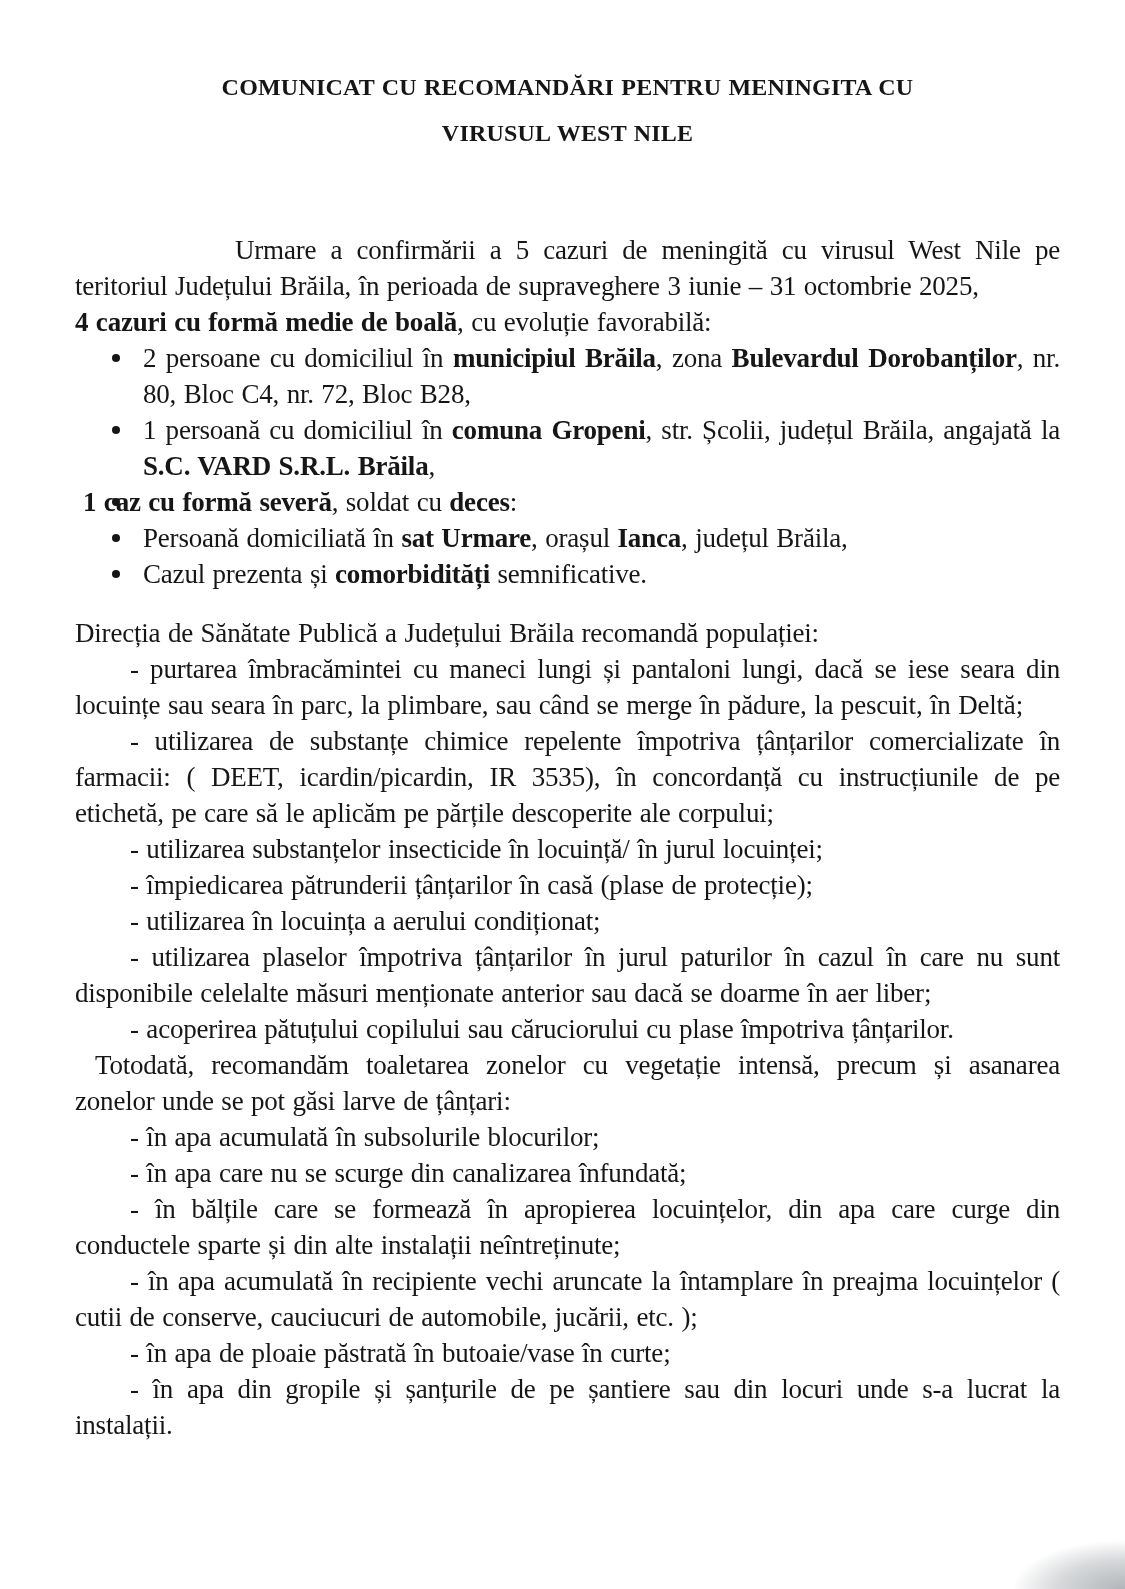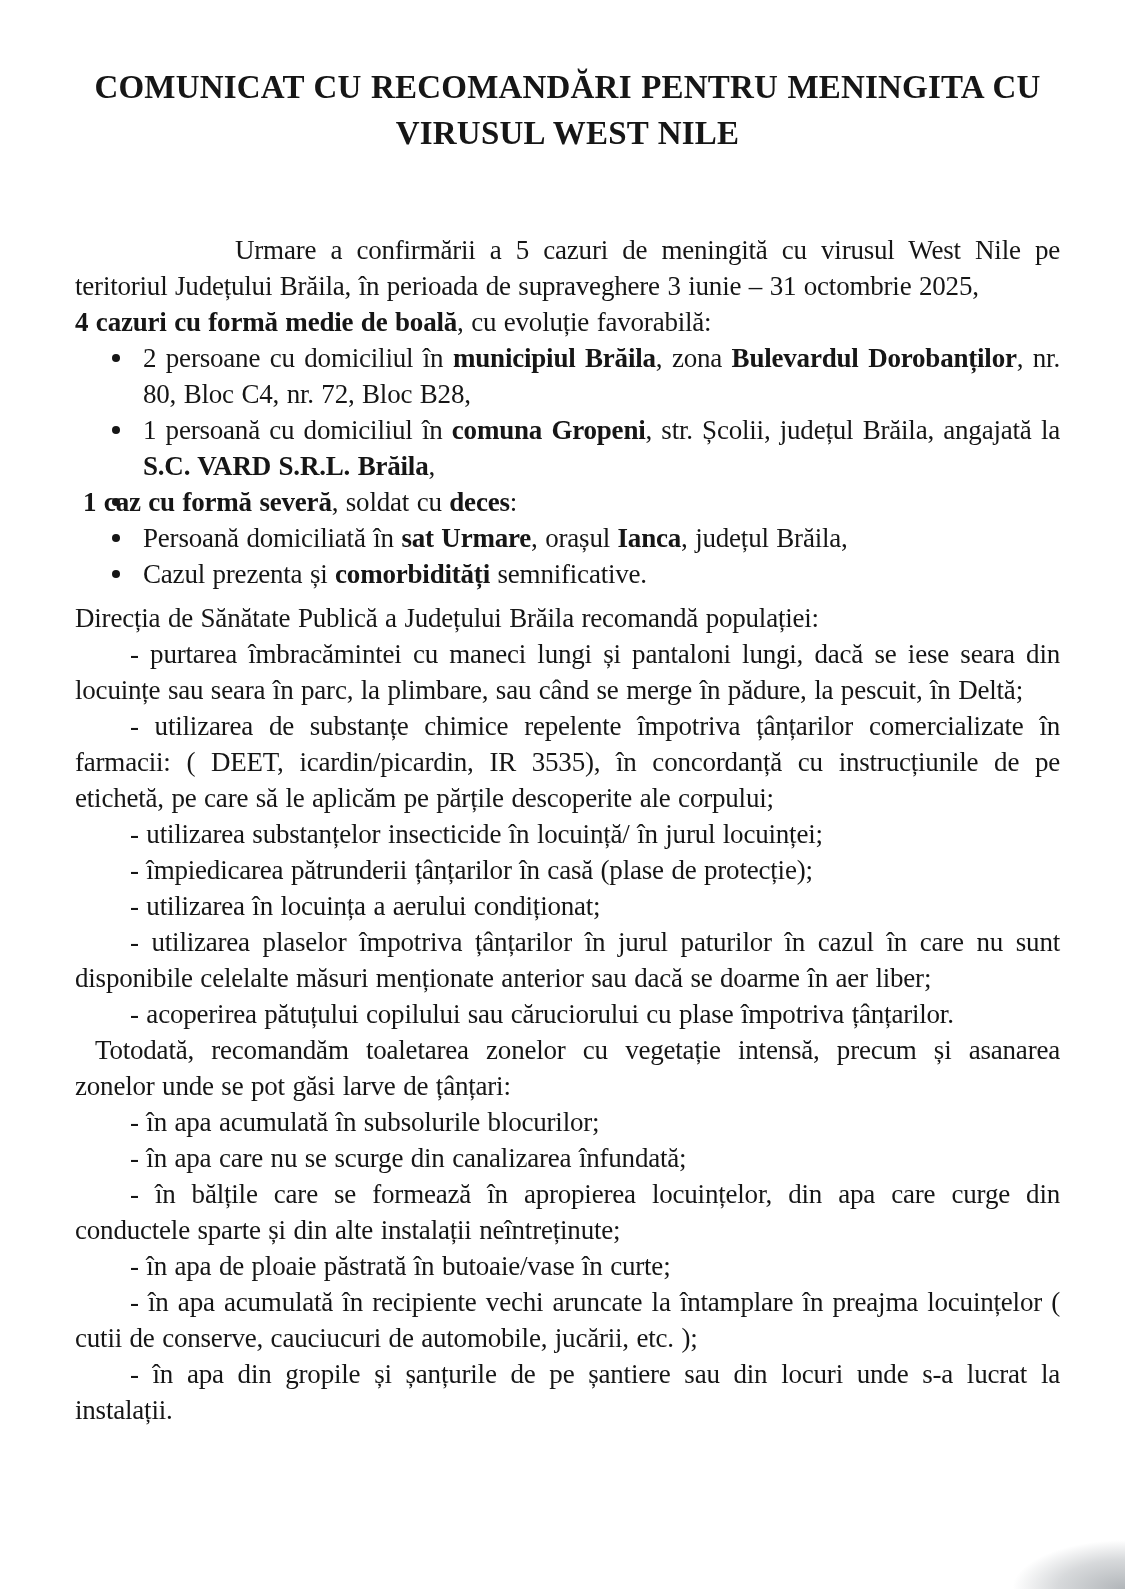--- a/index.html
+++ b/index.html
@@ -14,21 +14,21 @@
     color: #161616;
   }
   .doc {
     position: absolute;
     left: 75px;
     top: 0;
     width: 985px;
   }
   .title {
     margin: 64px 0 0 0;
-    font-size: 33px;
+    font-size: 24px;
     line-height: 46px;
     font-weight: bold;
     text-align: center;
     letter-spacing: 0.2px;
   }
   .title .tline { display: block; white-space: nowrap; }
   p, ul, li { margin: 0; padding: 0; }
   .body-text {
     font-size: 27px;
     line-height: 36px;
@@ -47,21 +47,21 @@
   ul.cases li .dot {
     position: absolute;
     left: 37px;
     top: 14px;
     width: 8px;
     height: 8px;
     border-radius: 50%;
     background: #161616;
   }
   .severe { margin-left: 8px; }
-  .reco-heading { margin-top: 8px; }
+  .reco-heading { margin-top: 23px; }
   .dash { text-indent: 55px; }
   .toto { text-indent: 20px; }
   .scan-shadow {
     position: absolute;
     right: 0;
     bottom: 0;
     width: 180px;
     height: 90px;
     background: radial-gradient(ellipse 150px 65px at 100% 100%,
                 rgba(125,132,138,0.60) 0%,
@@ -120,20 +120,20 @@
     <p class="just dash">- împiedicarea pătrunderii țânțarilor în casă (plase de protecție);</p>
     <p class="just dash">- utilizarea în locuința a aerului condiționat;</p>
     <p class="just dash">- utilizarea plaselor împotriva țânțarilor în jurul paturilor în cazul în care nu sunt disponibile celelalte măsuri menționate anterior sau dacă se doarme în aer liber;</p>
     <p class="just dash">- acoperirea pătuțului copilului sau căruciorului cu plase împotriva țânțarilor.</p>
 
     <p class="just toto">Totodată, recomandăm toaletarea zonelor cu vegetație intensă, precum și asanarea zonelor unde se pot găsi larve de țânțari:</p>
 
     <p class="just dash">- în apa acumulată în subsolurile blocurilor;</p>
     <p class="just dash">- în apa care nu se scurge din canalizarea înfundată;</p>
     <p class="just dash">- în bălțile care se formează în apropierea locuințelor, din apa care curge din conductele sparte și din alte instalații neîntreținute;</p>
+    <p class="just dash">- în apa acumulată în recipiente vechi aruncate la întamplare în preajma locuințelor ( cutii de conserve, cauciucuri de automobile, jucării, etc. );</p>
     <p class="just dash">- în apa de ploaie păstrată în butoaie/vase în curte;</p>
-    <p class="just dash">- în apa acumulată în recipiente vechi aruncate la întamplare în preajma locuințelor ( cutii de conserve, cauciucuri de automobile, jucării, etc. );</p>
     <p class="just dash">- în apa din gropile și șanțurile de pe șantiere sau din locuri unde s-a lucrat la instalații.</p>
 
   </div>
 
   <div class="scan-shadow"></div>
 </div>
 
 </body></html>

